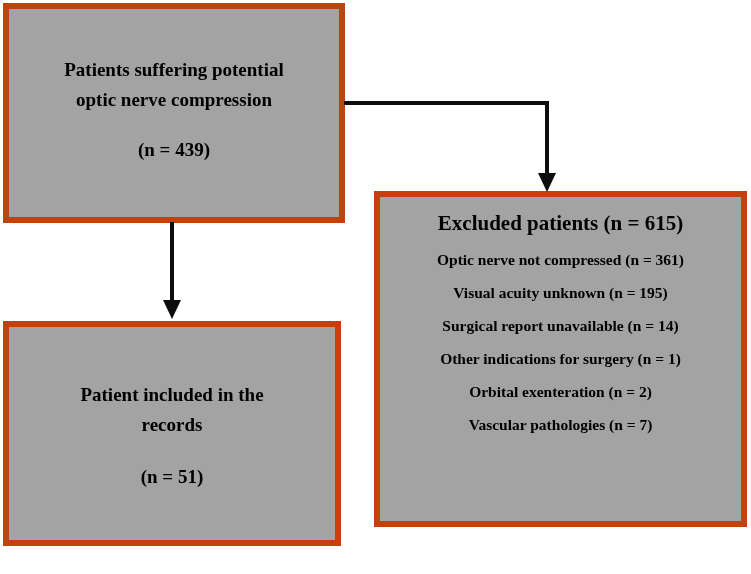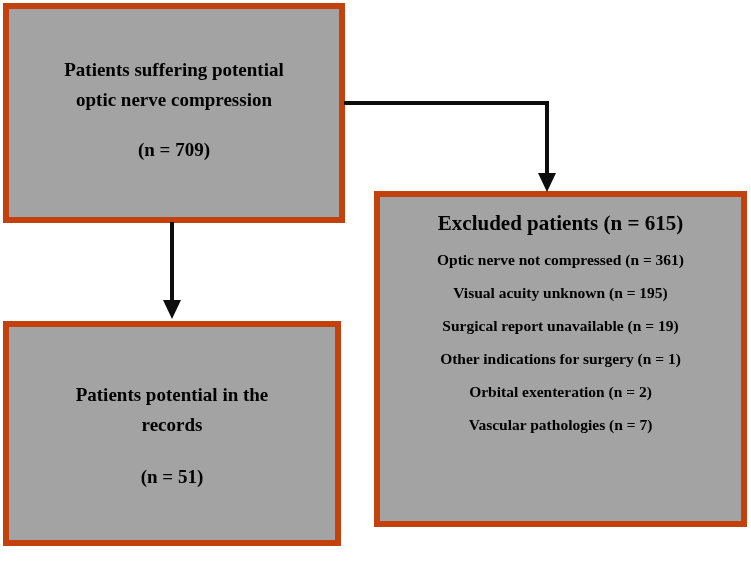--- a/index.html
+++ b/index.html
@@ -122,34 +122,34 @@
   }
 </style>
 </head>
 <body>
 
 <div id="canvas">
 
   <div class="box" id="box-source">
     <div class="line-text t1">Patients suffering potential</div>
     <div class="line-text t2">optic nerve compression</div>
-    <div class="line-text t3">(n = 709)</div>
+    <div class="line-text t3">(n = 439)</div>
   </div>
 
   <div class="box" id="box-included">
-    <div class="line-text t1">Patients potential in the</div>
+    <div class="line-text t1">Patient included in the</div>
     <div class="line-text t2">records</div>
     <div class="line-text t3">(n = 51)</div>
   </div>
 
   <div class="box" id="box-excluded">
     <div class="line-text excl-title">Excluded patients (n = 615)</div>
     <div class="line-text excl-item">Optic nerve not compressed (n = 361)</div>
     <div class="line-text excl-item">Visual acuity unknown (n = 195)</div>
-    <div class="line-text excl-item">Surgical report unavailable (n = 19)</div>
+    <div class="line-text excl-item">Surgical report unavailable (n = 14)</div>
     <div class="line-text excl-item">Other indications for surgery (n = 1)</div>
     <div class="line-text excl-item">Orbital exenteration (n = 2)</div>
     <div class="line-text excl-item">Vascular pathologies (n = 7)</div>
   </div>
 
   <div class="conn" id="conn-h-excluded"></div>
   <div class="conn" id="conn-v-excluded"></div>
   <div id="arrow-excluded"></div>
 
   <div class="conn" id="conn-v-included"></div>

